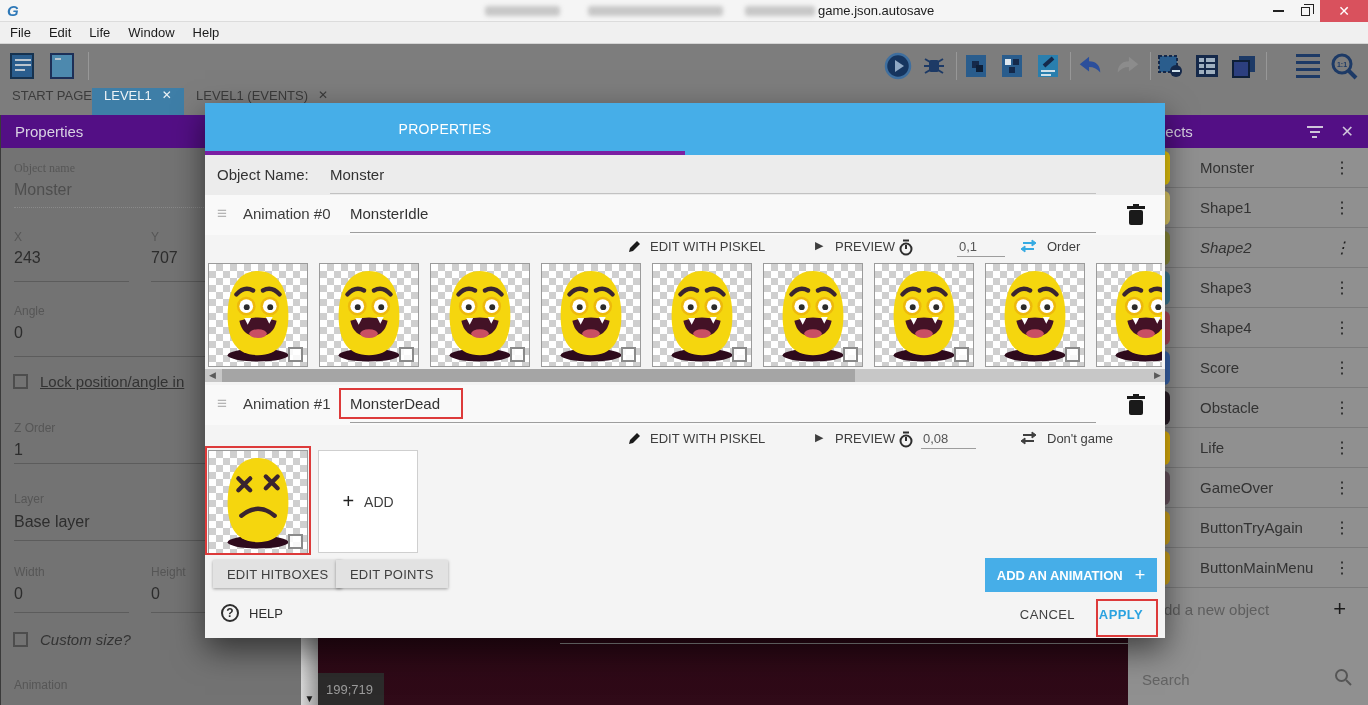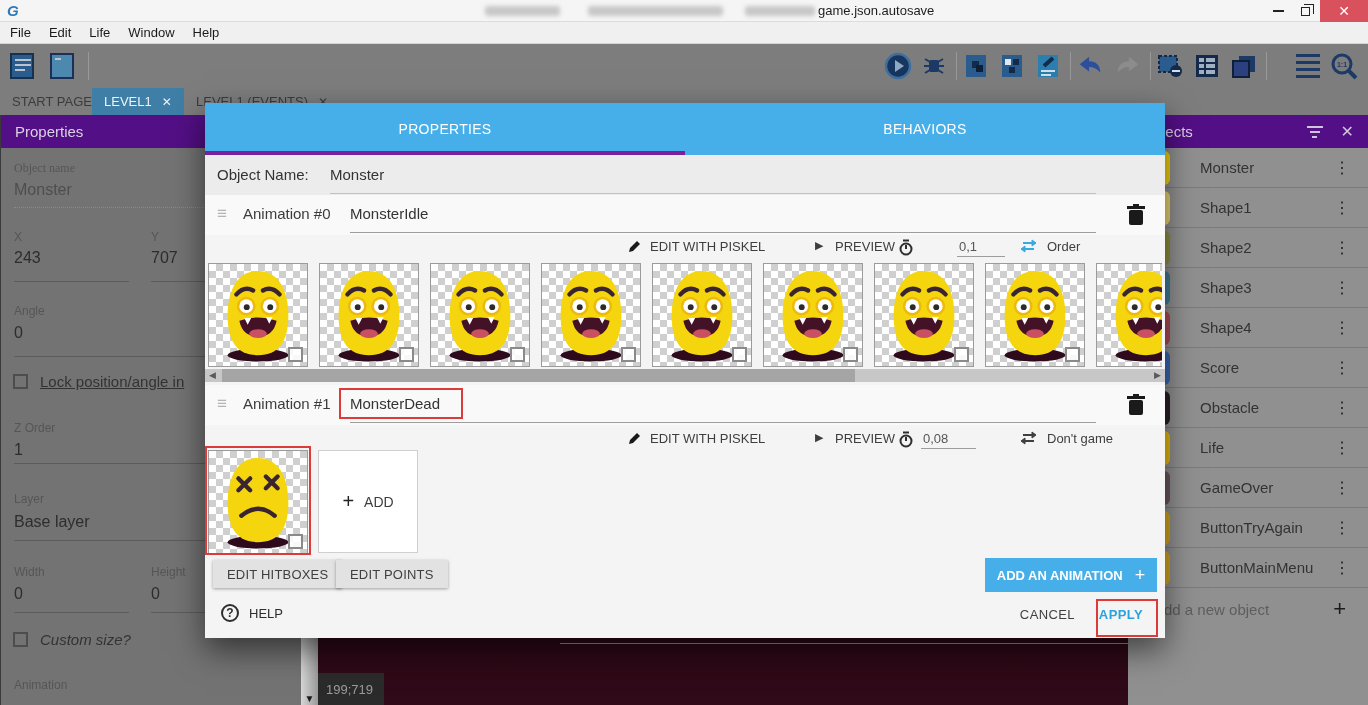--- a/index.html
+++ b/index.html
@@ -28,21 +28,21 @@
   .tb-ico { position:absolute; top:8px; width:28px; height:28px; display:flex; align-items:center; justify-content:center; }
   .doc-ico { width:24px; height:26px; background:#2a5d8d; border:2px solid #16324f; position:relative; }
   .doc-ico .ln { position:absolute; left:3px; height:2px; background:#b9c4ce; }
   .doc2 { background:#4d89ae; border-color:#1d2f57; }
   .grid-ico { width:24px; height:24px; background:
     repeating-linear-gradient(0deg,#1d3a66 0 3px,#7d7d7d 3px 7px),
     repeating-linear-gradient(90deg,#1d3a66 0 3px,#7d7d7d 3px 7px); }
 
   
   #tabrow { position:absolute; left:0; top:88px; width:1368px; height:27px; background:#7d7d7d; font-size:13px; }
-  .tab { position:absolute; top:0; height:27px; display:flex; align-items:center; gap:10px; padding:0 12px; color:#3b3b3b; }
+  .tab { position:absolute; top:0; height:27px; display:flex; gap:10px; padding:0 12px; color:#3b3b3b; }
   .tab.active { background:#3e7ea7; color:#eef3f6; }
   .tab .x { font-size:12px; color:inherit; }
 
   
   #left-panel { position:absolute; left:0; top:115px; width:318px; height:590px; background:#737373; border-left:1px solid #3a3a3a; }
   .panel-header { position:absolute; left:0; top:0; width:100%; height:33px; background:#530f85; color:#d9d2e3; font-size:15px; display:flex; align-items:center; padding:0 14px; }
   .fld-label { position:absolute; font-size:12px; color:#565656; white-space:nowrap; }
   .fld-value { position:absolute; font-size:16px; color:#2d2d2d; white-space:nowrap; }
   .fld-line  { position:absolute; height:1px; background:#5c5c5c; }
   .fld-line.dotted { background:none; border-bottom:1px dotted #8a8a8a; }
@@ -339,21 +339,21 @@
       <div class="obj-row" style="top: 33px;">
         <span class="obj-ico" style="background: rgb(242, 208, 14);"></span>
         <span class="obj-label">Monster</span>
         <span class="obj-dots">⋮</span>
       </div>
       <div class="obj-row" style="top: 73px;">
         <span class="obj-ico" style="background: rgb(231, 210, 106);"></span>
         <span class="obj-label">Shape1</span>
         <span class="obj-dots">⋮</span>
       </div>
-      <div class="obj-row" style="top: 113px;">
+      <div class="obj-row" style="top: 113px; font-style: italic;">
         <span class="obj-ico" style="background: rgb(142, 141, 58);"></span>
         <span class="obj-label">Shape2</span>
         <span class="obj-dots">⋮</span>
       </div>
       <div class="obj-row" style="top: 153px;">
         <span class="obj-ico" style="background: rgb(62, 123, 149);"></span>
         <span class="obj-label">Shape3</span>
         <span class="obj-dots">⋮</span>
       </div>
       <div class="obj-row" style="top: 193px;">
@@ -388,30 +388,34 @@
       </div>
       <div class="obj-row" style="top: 433px;">
         <span class="obj-ico" style="background: rgb(210, 165, 28);"></span>
         <span class="obj-label">ButtonMainMenu</span>
         <span class="obj-dots">⋮</span>
       </div>
     </div>
   <div id="add-object-row">
     <span class="lbl">Add a new object</span>
     <span class="plus">+</span>
+  </div>
+  <div id="search-row">
+    <input type="text" placeholder="Search" style="">
+    <svg class="mag" viewBox="0 0 18 18">
+        <circle cx="7.5" cy="7.5" r="5.5" fill="none" stroke="#555" stroke-width="2"></circle>
+        <line x1="12" y1="12" x2="17" y2="17" stroke="#555" stroke-width="2"></line>
+      </svg>
   </div>
 </div>
 
 <div id="modal">
   <div id="modal-header">
     <div class="mtab" style="left:0;">
         <span>PROPERTIES</span>
-      </div>
-    <div class="mtab" style="left:480px;">
-        <span>BEHAVIORS</span>
       </div>
     <div id="mtab-ind"></div>
   </div>
 
   <div id="row-objname">
     <span class="lbl">Object Name:</span>
     <span class="val">Monster</span>
     <span class="uline"></span>
   </div>
 

